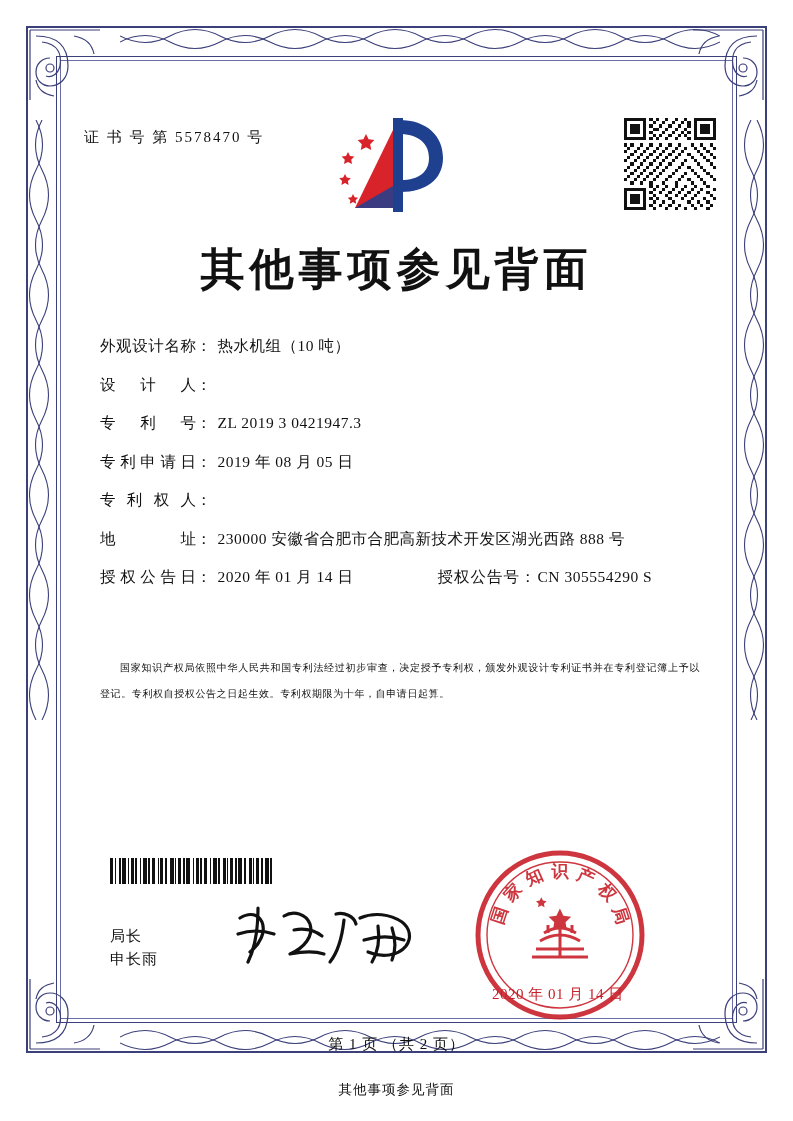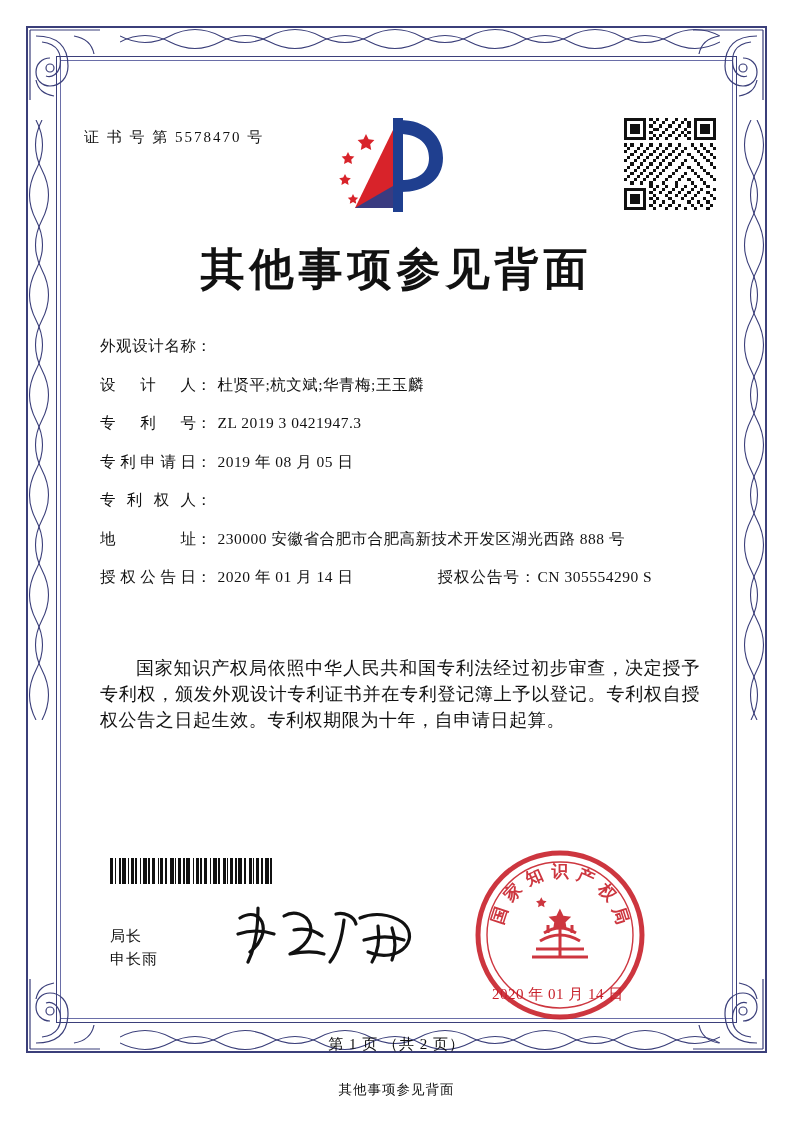--- a/index.html
+++ b/index.html
@@ -145,21 +145,21 @@
     width: 100px;
     letter-spacing: 1px;
   }
 
   
   .body-text {
     position: absolute;
     left: 100px;
     right: 93px;
     top: 655px;
-    font-size: 18px;
+    font-size: 10px;
     line-height: 26px;
     text-align: justify;
     color: #111;
   }
   .body-text p {
     margin: 0 0 6px 0;
     text-indent: 2em;
     letter-spacing: 0.6px;
   }
 
@@ -556,30 +556,30 @@
     <div class="field-row">
       <div class="field-label">
         <span>外</span>
           <span>观</span>
           <span>设</span>
           <span>计</span>
           <span>名</span>
           <span>称</span>
       </div>
       <div class="field-colon">：</div>
+      <div class="field-value">热水机组（10 吨）</div>
     </div>
 
     <div class="field-row">
       <div class="field-label">
         <span>设</span>
           <span>计</span>
           <span>人</span>
       </div>
       <div class="field-colon">：</div>
-      <div class="field-value">杜贤平;杭文斌;华青梅;王玉麟</div>
     </div>
 
     <div class="field-row">
       <div class="field-label">
         <span>专</span>
           <span>利</span>
           <span>号</span>
       </div>
       <div class="field-colon">：</div>
       <div class="field-value">ZL 2019 3 0421947.3</div>

